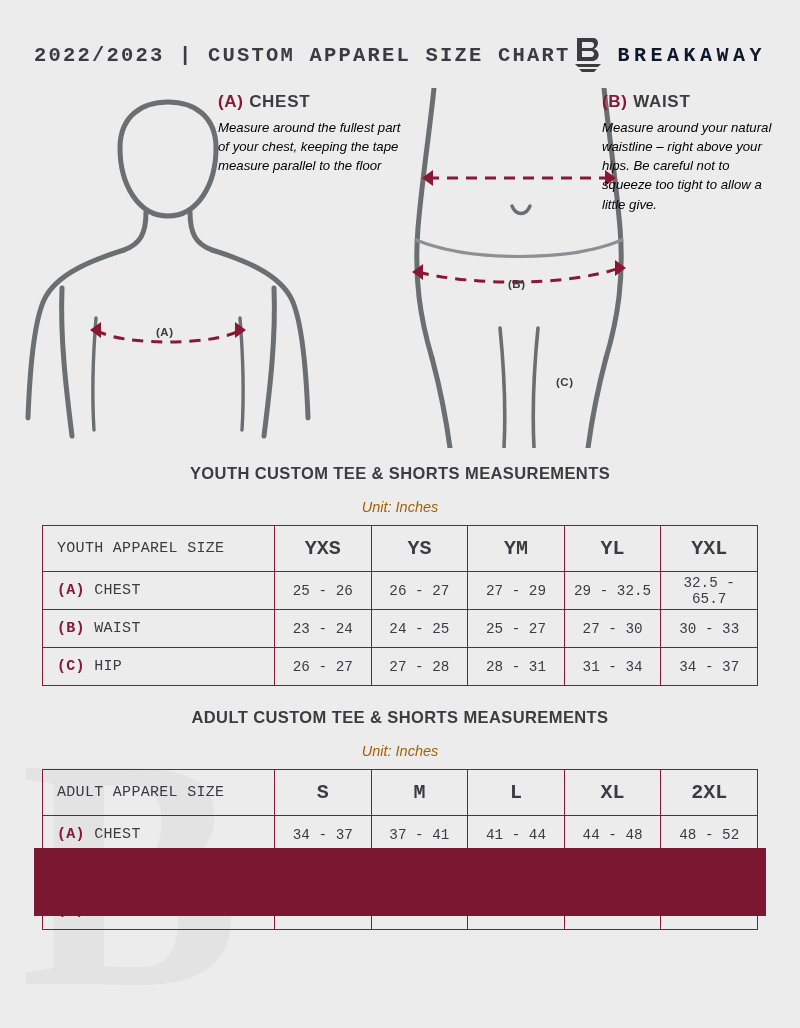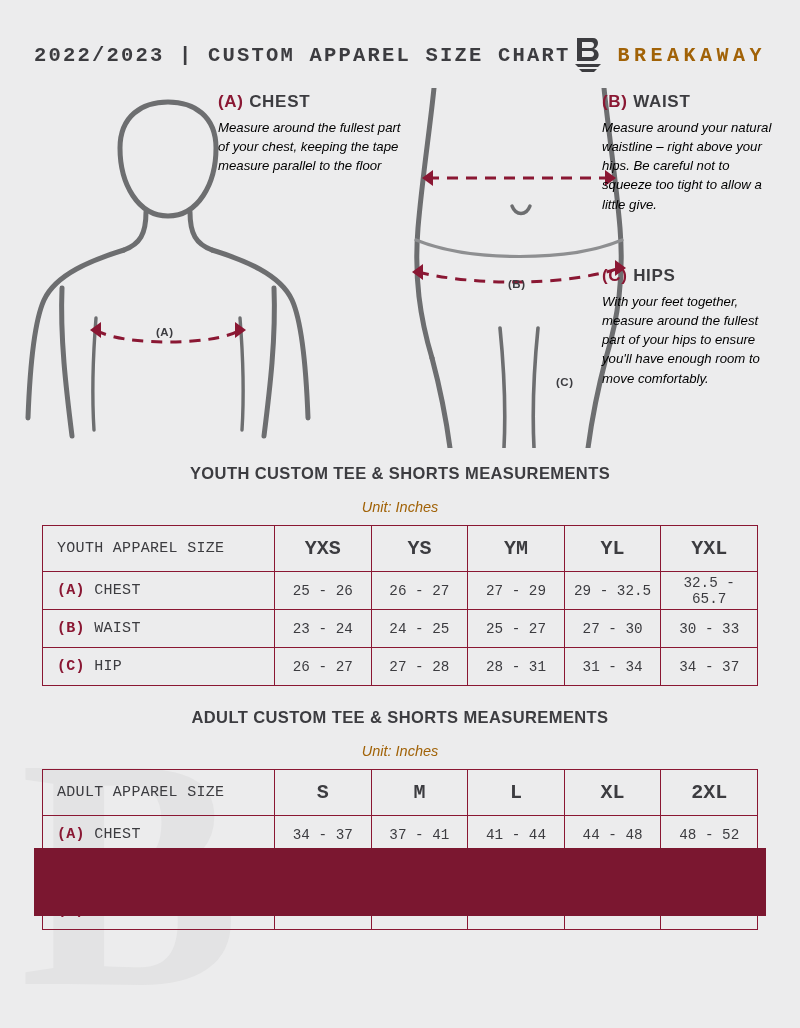--- a/index.html
+++ b/index.html
@@ -51,21 +51,21 @@
     gap: 14px;
   }
   .brand-mark {
     width: 30px; height: 38px;
     position: relative;
   }
   .brand-name {
     font-size: 20px;
     font-weight: bold;
     letter-spacing: 4.5px;
-    color: #a16207;
+    color: #0f172a;
   }
 
   
   .illus {
     position: relative;
     height: 360px;
     margin-top: 4px;
   }
   .illus svg { position: absolute; top: 0; left: 0; }
 
@@ -241,25 +241,20 @@
     <div class="callout" id="callout-chest">
       <h3><span class="tag">(A)</span> <span>CHEST</span></h3>
       <p>Measure around the fullest part of your chest, keeping the tape measure parallel to the floor</p>
     </div>
 
     <div class="callout" id="callout-waist">
       <h3><span class="tag">(B)</span> <span>WAIST</span></h3>
       <p>Measure around your natural waistline – right above your hips. Be careful not to squeeze too tight to allow a little give.</p>
     </div>
 
-    <div class="callout" id="callout-hips">
-      <h3><span class="tag">(C)</span> <span>HIPS</span></h3>
-      <p>With your feet together, measure around the fullest part of your hips to ensure you'll
-have enough room to move comfortably.</p>
-    </div>
   </div>
 
   <div class="section">
     <p class="sec-title">YOUTH CUSTOM TEE &amp; SHORTS MEASUREMENTS</p>
     <p class="sec-unit">Unit: Inches</p>
     <table>
       <colgroup>
           <col class="lbl">
           <col>
           <col>

